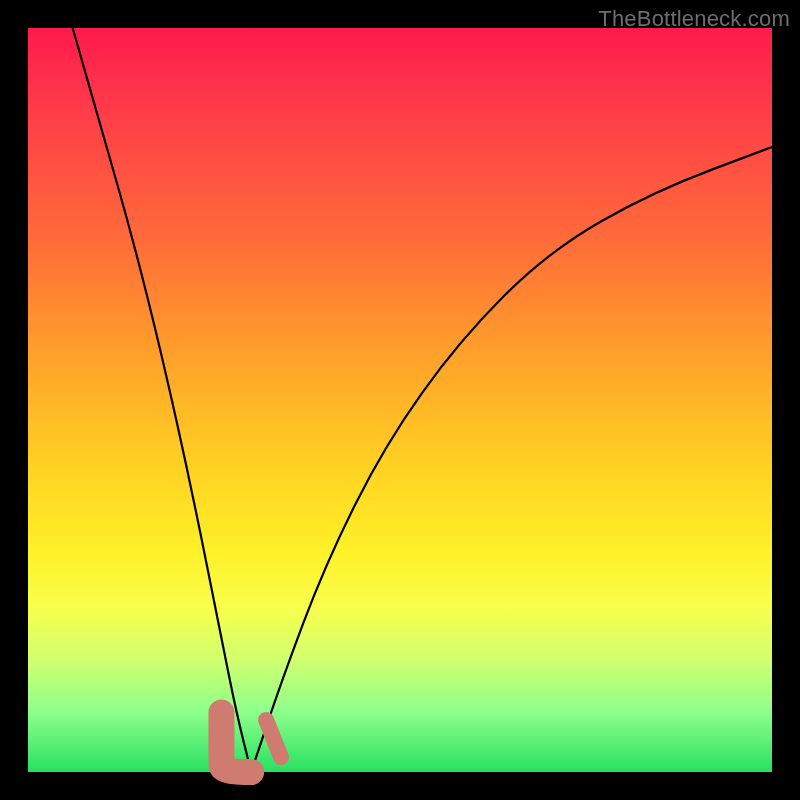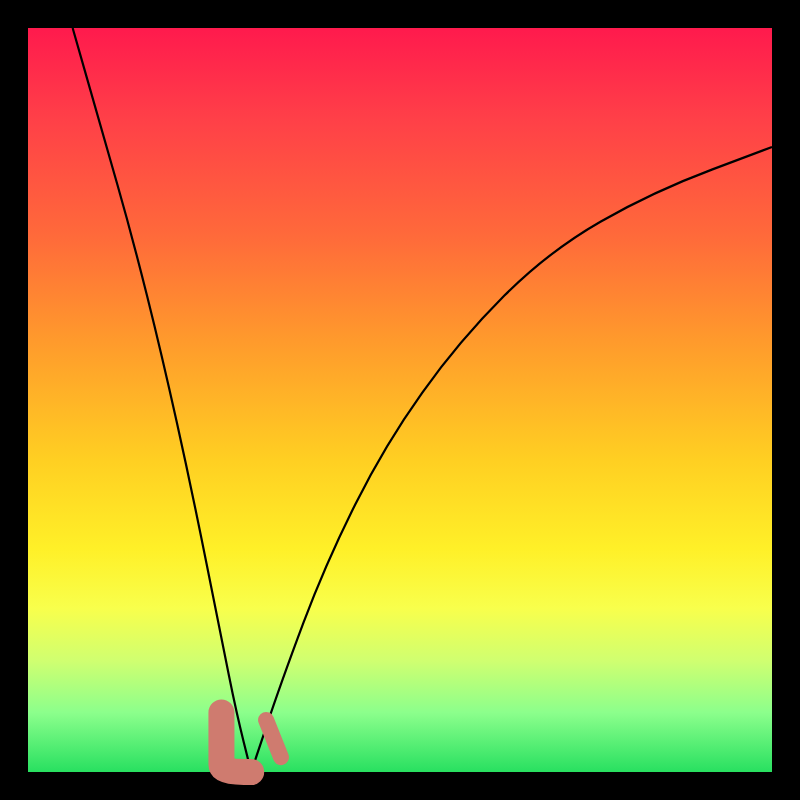--- a/index.html
+++ b/index.html
@@ -46,20 +46,21 @@
     overflow: visible;
   }
   .curve { stroke: #000; stroke-width: 2.2; fill: none; }
   .blob  { stroke: #cf7b6f; stroke-width: 26; stroke-linecap: round; stroke-linejoin: round; fill: none; }
   .blob.thin { stroke-width: 16; }
 </style>
 </head>
 <body>
 
 <div class="frame">
+  <div class="watermark">TheBottleneck.com</div>
   <div class="plot-area">
     <svg class="curves" viewBox="0 0 744 744">
       <path class="curve" d="M 44.64 0 Q 44.64 0 59.52 52.07999999999993 Q 74.4 104.15999999999997 89.28 156.24 Q 104.16000000000001 208.32000000000005 119.04 267.84 Q 133.92 327.35999999999996 148.8 394.32 Q 163.68 461.28 178.56 535.68 Q 193.44 610.08 200.88000000000002 647.28 Q 208.32000000000002 684.48 215.76 714.24 L 223.2 744"></path>
       <path class="curve" d="M 223.2 744 Q 223.2 744 238.08 699.36 Q 252.96 654.72 275.28 595.2 Q 297.6 535.68 327.36 476.16 Q 357.12 416.64 394.32 364.56 Q 431.52 312.48 476.16 267.84 Q 520.8 223.20000000000005 572.88 193.44000000000005 Q 624.9599999999999 163.67999999999995 684.48 141.36 L 744 119.04000000000008"></path>
       <path class="blob" d="M 193.44 684.48 L 193.44 736.56 Q 193.44 744 215.76 744 L 223.2 744"></path>
       <path class="blob thin" d="M 238.08 691.92 L 252.96 729.12"></path>
     </svg>
   </div>
 </div>
 

